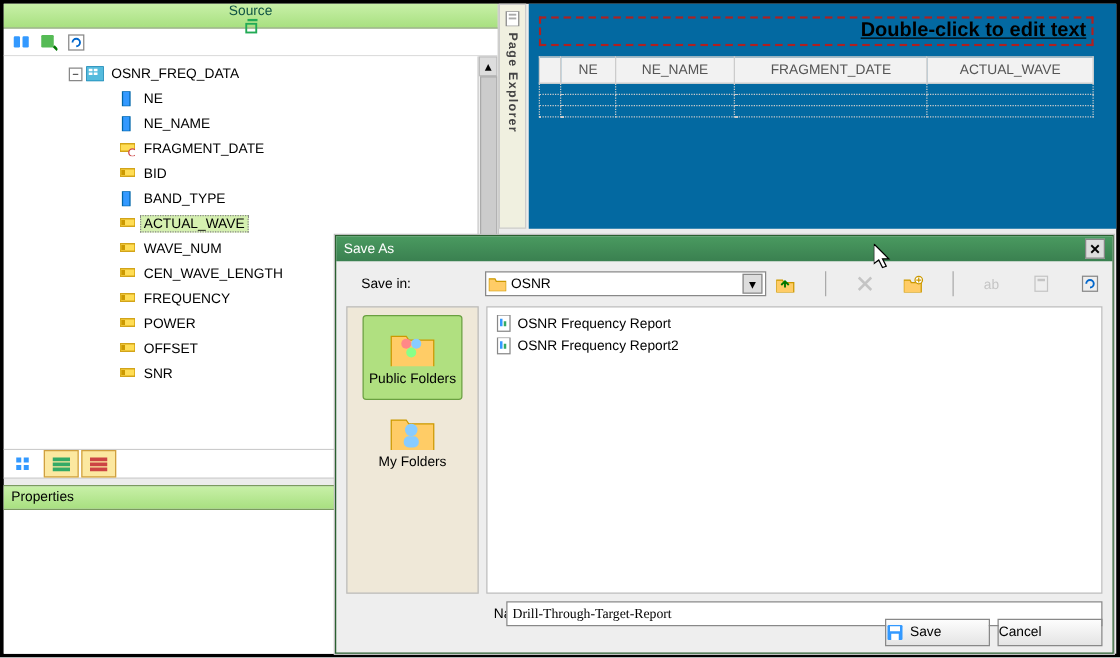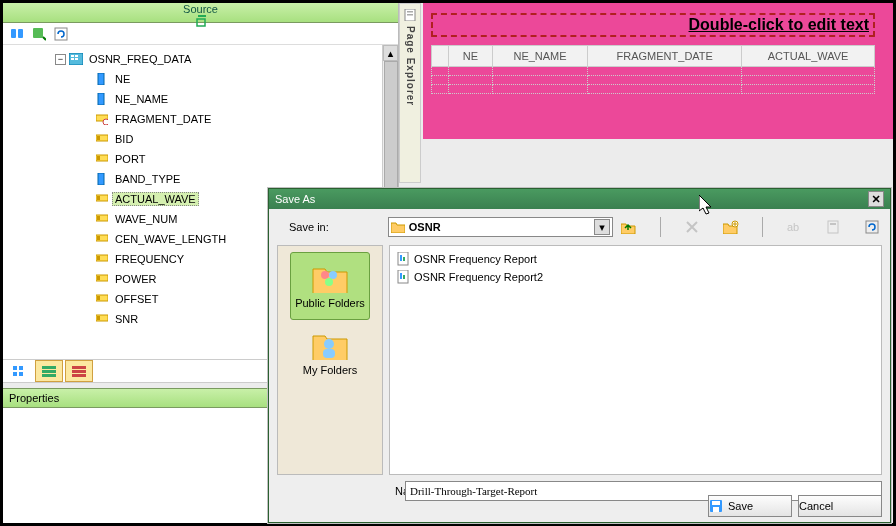--- a/index.html
+++ b/index.html
@@ -33,39 +33,39 @@
 
 .properties-panel { position: absolute; left: 0; top: 385px; width: 396px; height: 135px; border-right: 1px solid #bbb; background: #fff; }
 .prop-header { background: linear-gradient(#c8f0a8, #a8e080); height: 20px; display: flex; align-items: center; padding: 0 6px; border-top: 1px solid #7a9a60; border-bottom: 1px solid #7a9a60; }
 
 
 .page-explorer { position: absolute; left: 396px; top: 0; width: 22px; height: 180px; background: #f0f0e0; border: 1px solid #ccc; display: flex; flex-direction: column; align-items: center; padding-top: 4px; }
 .page-explorer .icon { width: 14px; height: 14px; margin-bottom: 4px; display: inline-flex; align-items: center; justify-content: center; }
 .page-explorer .vtext { writing-mode: vertical-rl; font-weight: bold; color: #444; letter-spacing: 1px; font-size: 10px; }
 
 
-.canvas { position: absolute; left: 420px; top: 0; right: 0; height: 136px; background: #ec4899; padding: 10px 18px 0 8px; }
+.canvas { position: absolute; left: 420px; top: 0; right: 0; height: 180px; background: #0369a1; padding: 10px 18px 0 8px; }
 .title-area { border: 2px dashed #b02020; border-radius: 1px; padding: 1px 4px; margin-bottom: 8px; text-align: right; }
 .title-text { font-size: 16px; font-weight: bold; text-decoration: underline; color: #000; }
 .data-table { border-collapse: collapse; width: 100%; }
 .data-table th { background: #f2f2f2; border: 1px solid #ccc; padding: 4px 8px; color: #555; font-weight: normal; }
 .data-table td { border: 1px dotted #ccc; padding: 4px 8px; color: #777; text-align: center; }
 .corner { width: 12px; border: 1px solid #ccc; }
 
 
 .saveas { position: absolute; left: 265px; top: 185px; width: 623px; height: 335px; border: 1px solid #2a6030; background: #eee; box-shadow: 0 0 0 1px #c0c0c0; z-index: 10; }
 .saveas-title { height: 20px; background: linear-gradient(#4a9a60, #3a8050); color: #fff; display: flex; align-items: center; padding: 0 6px; }
 .saveas-title .t { flex: 1; }
 .saveas-title .close { width: 16px; height: 16px; background: #ddd; color: #000; border: 1px solid #888; display: inline-flex; align-items: center; justify-content: center; cursor: pointer; font-weight: bold; }
 .saveas-body { padding: 6px 8px; }
 .save-in-row { display: flex; align-items: center; height: 24px; gap: 6px; margin-bottom: 6px; }
 .save-in-label { width: 106px; padding-left: 12px; }
 .save-in-combo { width: 228px; height: 20px; border: 1px solid #888; background: #fff; display: flex; align-items: center; padding: 0 2px; cursor: pointer; }
 .save-in-combo .folder-icon { margin-right: 4px; display: inline-flex; }
-.save-in-combo .val { flex: 1; font-weight: bold; }
+.save-in-combo .val { flex: 1; }
 .save-in-combo .dd { width: 16px; height: 16px; background: #ddd; border: 1px solid #888; display: inline-flex; align-items: center; justify-content: center; }
 .toolbar-icons { display: flex; align-items: center; gap: 19px; }
 .ti { width: 20px; height: 20px; display: inline-flex; align-items: center; justify-content: center; cursor: pointer; }
 .ti.sep { border-left: 1px solid #aaa; width: 1px; margin: 0 2px; }
 .ti.disabled { opacity: .4; }
 
 .save-main { display: flex; height: 230px; gap: 6px; }
 .side-folders { width: 106px; background: #efe8d8; border: 1px solid #bbb; padding: 6px 0; display: flex; flex-direction: column; align-items: center; }
 .side-item { width: 80px; text-align: center; padding: 6px 0 10px; cursor: pointer; }
 .side-item.selected { background: #b0e080; border: 1px solid #6aa040; border-radius: 3px; }
@@ -169,30 +169,20 @@
           </div>
           <div class="tree-row">
             <span class="tree-indent" style="width:90px"></span>
             <span class="node-icon">
               <svg width="12" height="12">
                 <rect x="0" y="2" width="12" height="6" fill="#fd5" stroke="#c90"></rect>
                 <rect x="1" y="3" width="3" height="4" fill="#c90"></rect>
               </svg>
             </span>
             <span class="node-label">BID</span>
-          </div>
-          <div class="tree-row">
-            <span class="tree-indent" style="width:90px"></span>
-            <span class="node-icon">
-              <svg width="12" height="12">
-                <rect x="0" y="2" width="12" height="6" fill="#fd5" stroke="#c90"></rect>
-                <rect x="1" y="3" width="3" height="4" fill="#c90"></rect>
-              </svg>
-            </span>
-            <span class="node-label">PORT</span>
           </div>
           <div class="tree-row">
             <span class="tree-indent" style="width:90px"></span>
             <span class="node-icon">
               <svg width="12" height="12">
                 <rect x="2" y="0" width="6" height="12" fill="#39f" stroke="#06a"></rect>
               </svg>
             </span>
             <span class="node-label">BAND_TYPE</span>
           </div>

